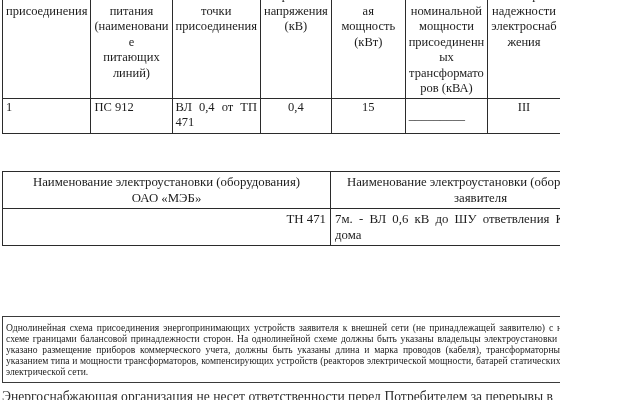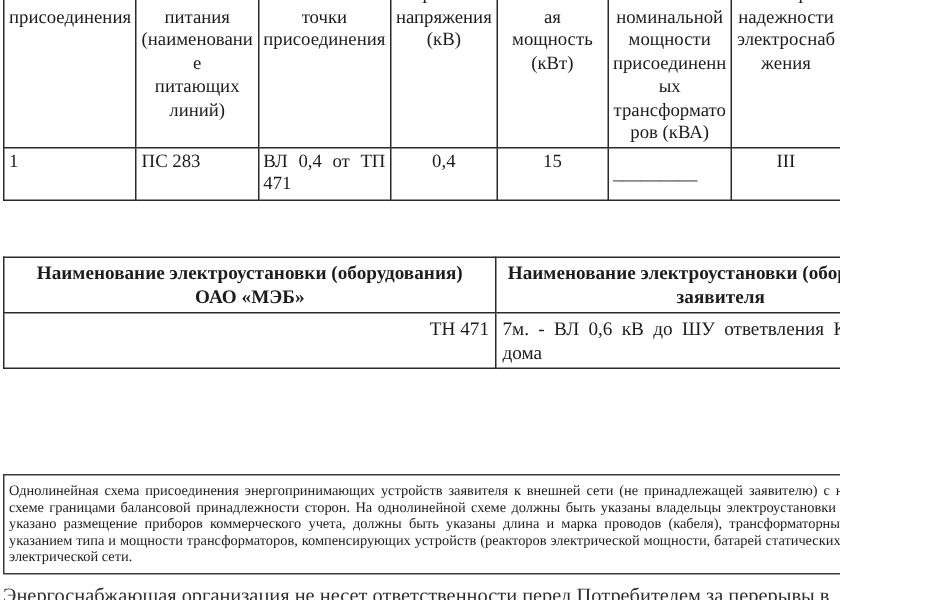--- a/index.html
+++ b/index.html
@@ -26,21 +26,21 @@
   .t1 .c-blank { vertical-align:middle; letter-spacing:0; }
   .t1 tr.data { height:35px; }
 
   
   .t2 { position:absolute; top:171px; left:2px; width:628px; }
   .t2 th, .t2 td {
     border:1px solid #2b2b2b;
     font-weight:normal; font-size:12.8px; line-height:16px;
     padding:2px 4px; vertical-align:top; overflow:hidden;text-align:right;
   }
-  .t2 th { text-align:center; white-space:pre-line;font-weight:bold; }
+  .t2 th { text-align:center; white-space:pre-line; }
   .t2 tr.data { height:36px; }
   .t2 .c-justify { text-align:justify; }
 
   
   .para {
     position:absolute; left:2px; width:628px;
     font-size:13.6px; line-height:16px; text-align:justify; margin:0;
   }
   .p1 { top:140px; }
   .p2 { top:250px; }
@@ -102,21 +102,21 @@
 ых
 трансформато
 ров (кВА)</th>
       <th>Категория
 надежности
 электроснаб
 жения</th>
     </tr>
     <tr class="data">
       <td>1</td>
-      <td>ПС 283</td>
+      <td>ПС 912</td>
       <td class="c-justify">ВЛ 0,4 от ТП 471</td>
       <td class="c-center">0,4</td>
       <td class="c-center">15</td>
       <td class="c-blank">_________</td>
       <td class="c-center">III</td>
     </tr>
   </tbody>
     </table>
 
 

